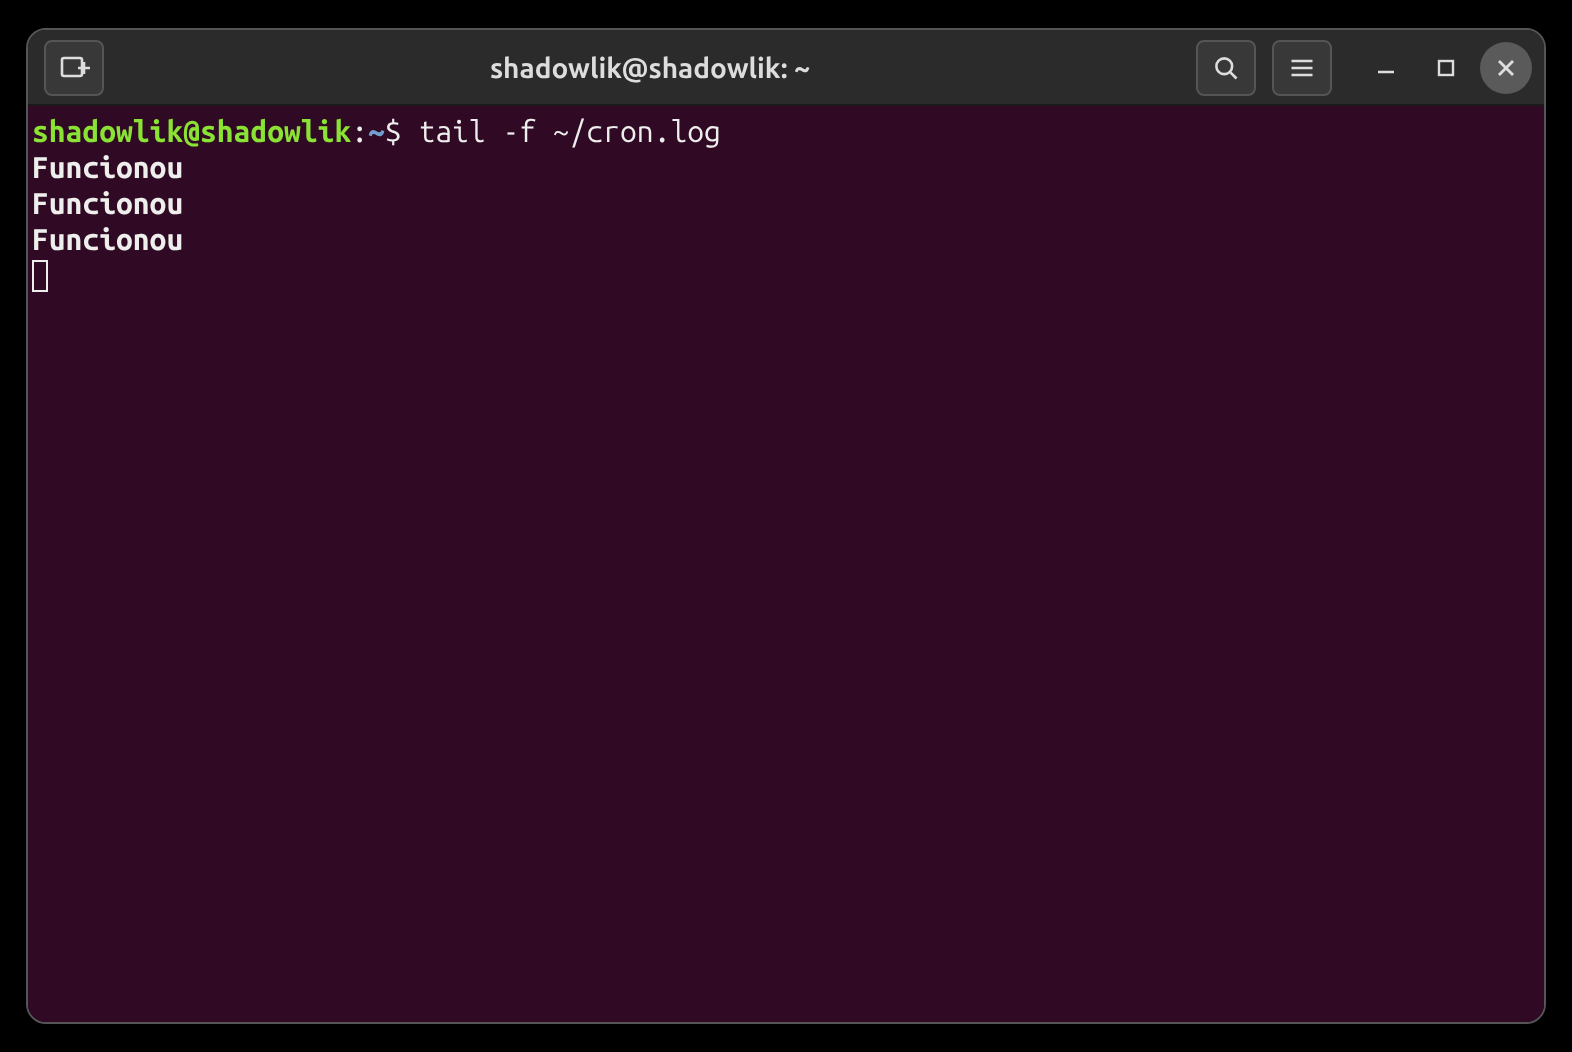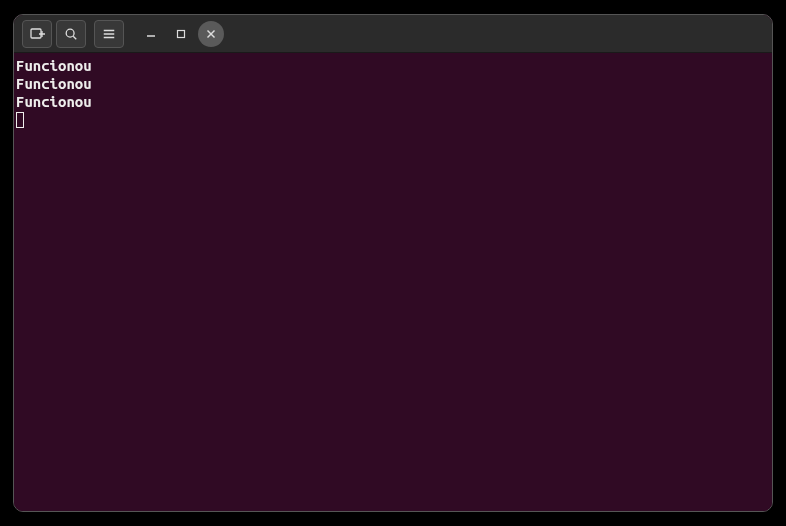--- a/index.html
+++ b/index.html
@@ -129,20 +129,21 @@
   <div class="titlebar">
     <div class="titlebar-left">
       <div class="titlebar-btn">
         <svg viewBox="0 0 16 16" width="16" height="16">
           <rect x="2" y="3" width="10" height="9" fill="none" stroke="currentColor" stroke-width="1.3" rx="1"></rect>
           <line x1="10" y1="8" x2="16" y2="8" stroke="currentColor" stroke-width="1.3"></line>
           <line x1="13" y1="5" x2="13" y2="11" stroke="currentColor" stroke-width="1.3"></line>
         </svg>
       </div>
     </div>
+    <div class="titlebar-title">shadowlik@shadowlik: ~</div>
     <div class="titlebar-right">
       <div class="titlebar-btn">
         <svg viewBox="0 0 16 16" width="14" height="14">
           <circle cx="7" cy="7" r="4.5" fill="none" stroke="currentColor" stroke-width="1.5"></circle>
           <line x1="10.5" y1="10.5" x2="14" y2="14" stroke="currentColor" stroke-width="1.5"></line>
         </svg>
       </div>
       <div class="titlebar-btn">
         <svg viewBox="0 0 16 16" width="14" height="14">
           <line x1="2" y1="4" x2="14" y2="4" stroke="currentColor" stroke-width="1.5"></line>
@@ -163,18 +164,19 @@
       <div class="window-ctrl close">
         <svg viewBox="0 0 10 10">
           <line x1="1.5" y1="1.5" x2="8.5" y2="8.5" stroke="currentColor" stroke-width="1.4"></line>
           <line x1="8.5" y1="1.5" x2="1.5" y2="8.5" stroke="currentColor" stroke-width="1.4"></line>
         </svg>
       </div>
     </div>
   </div>
 
   <div class="terminal-body">
+    <div class="terminal-line"><span class="prompt-user">shadowlik@shadowlik</span><span class="prompt-colon">:</span><span class="prompt-path">~</span><span class="prompt-dollar">$</span><span class="prompt-cmd"> tail -f ~/cron.log</span></div>
     <div class="terminal-line output-line">Funcionou</div>
     <div class="terminal-line output-line">Funcionou</div>
     <div class="terminal-line output-line">Funcionou</div>
     <div class="terminal-line"><span class="cursor"></span></div>
   </div>
 </div>
 
 </body></html>

